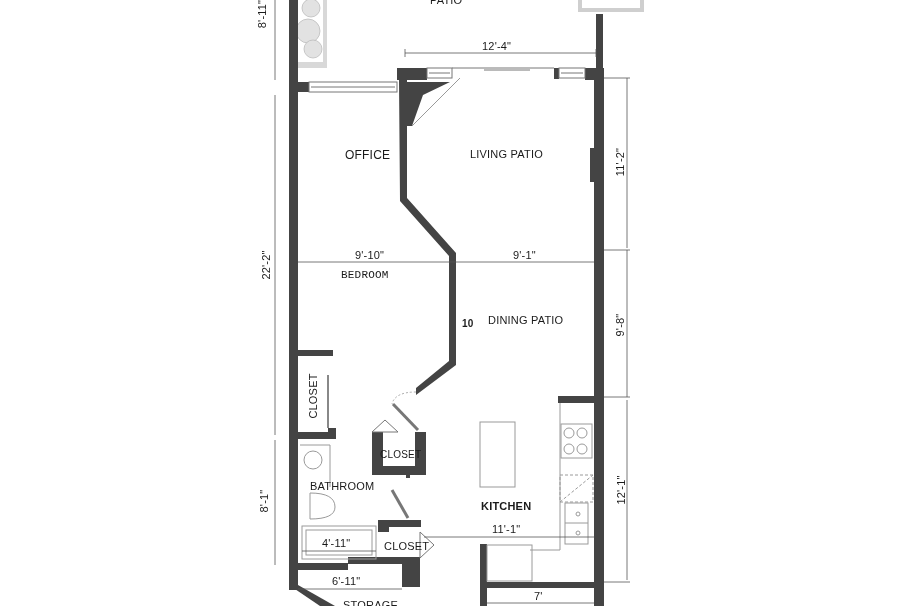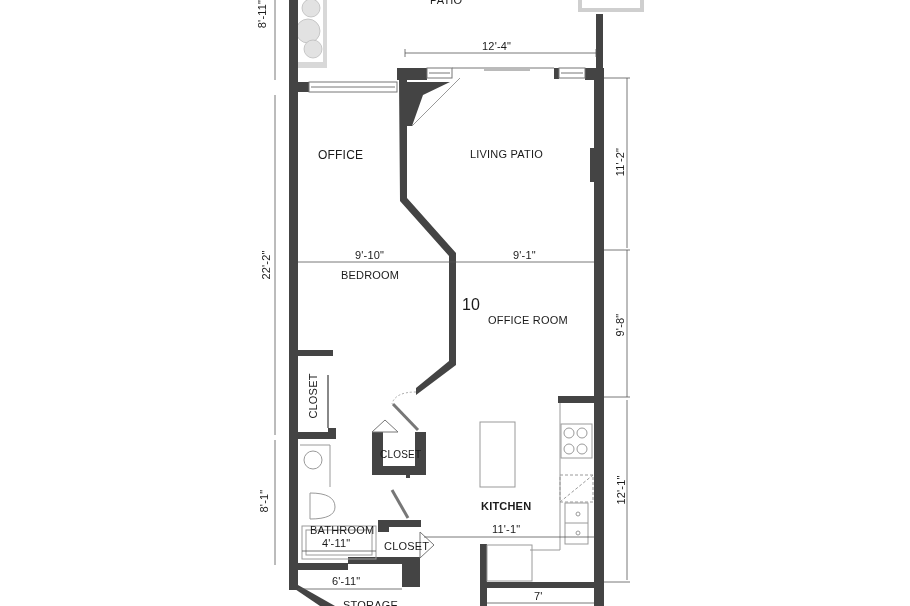--- a/index.html
+++ b/index.html
@@ -138,28 +138,28 @@
     <line x1="604" y1="582" x2="630" y2="582"></line>
     <line x1="298" y1="262" x2="594" y2="262"></line>
     <line x1="302" y1="551" x2="376" y2="551"></line>
     <line x1="424" y1="537" x2="594" y2="537"></line>
     <line x1="298" y1="589" x2="402" y2="589"></line>
     <line x1="487" y1="603" x2="594" y2="603"></line>
   </g>
 </svg>
 
 <div class="lbl room" style="left:430px; top:-6px;">PATIO</div>
-<div class="lbl room-big" style="left:318px; top:148px;">OFFICE</div>
+<div class="lbl room-big" style="left:345px; top:148px;">OFFICE</div>
 <div class="lbl room" style="left:470px; top:148px;">LIVING PATIO</div>
-<div class="lbl room" style="left:341px; top:269px;">BEDROOM</div>
-<div class="lbl room" style="left:462px; top:296px; font-size:16px;">10</div>
-<div class="lbl room" style="left:488px; top:314px;">OFFICE ROOM</div>
+<div class="lbl room" style="left:341px; top:269px;font-family:Liberation Mono, monospace;">BEDROOM</div>
+<div class="lbl room" style="left:462px; top:318px; font-size:10px;font-weight:bold;">10</div>
+<div class="lbl room" style="left:488px; top:314px;">DINING PATIO</div>
 <div class="lbl room vert" style="left:290px; top:390px;">CLOSET</div>
 <div class="lbl room" style="left:380px; top:449px; font-size:10px;">CLOSET</div>
-<div class="lbl room" style="left:310px; top:524px;text-align:right;">BATHROOM</div>
+<div class="lbl room" style="left:310px; top:480px;text-align:right;">BATHROOM</div>
 <div class="lbl room" style="left:384px; top:540px;">CLOSET</div>
 <div class="lbl room" style="left:481px; top:500px;font-weight:bold;">KITCHEN</div>
 <div class="lbl room" style="left:343px; top:599px;">STORAGE</div>
 
 <div class="lbl dim" style="left:482px; top:40px;">12'-4"</div>
 <div class="lbl dim vert" style="left:248px; top:8px;">8'-11"</div>
 <div class="lbl dim vert" style="left:251px; top:259px;">22'-2"</div>
 <div class="lbl dim vert" style="left:606px; top:156px;">11'-2"</div>
 <div class="lbl dim" style="left:355px; top:249px;">9'-10"</div>
 <div class="lbl dim" style="left:513px; top:249px;">9'-1"</div>

